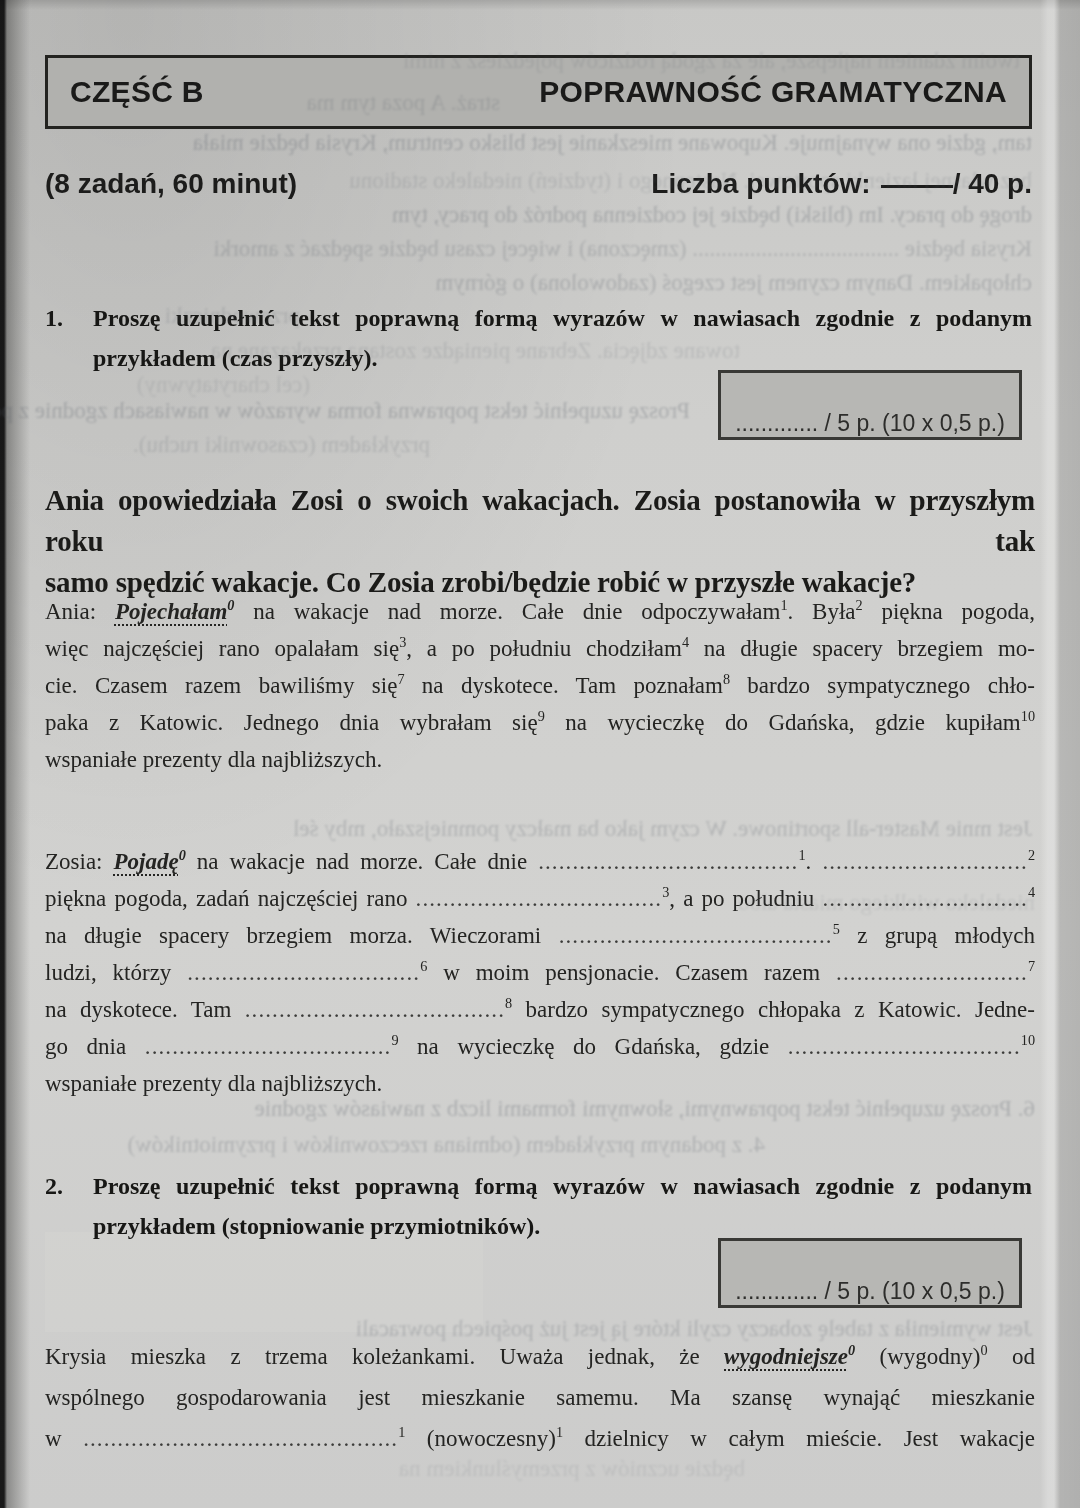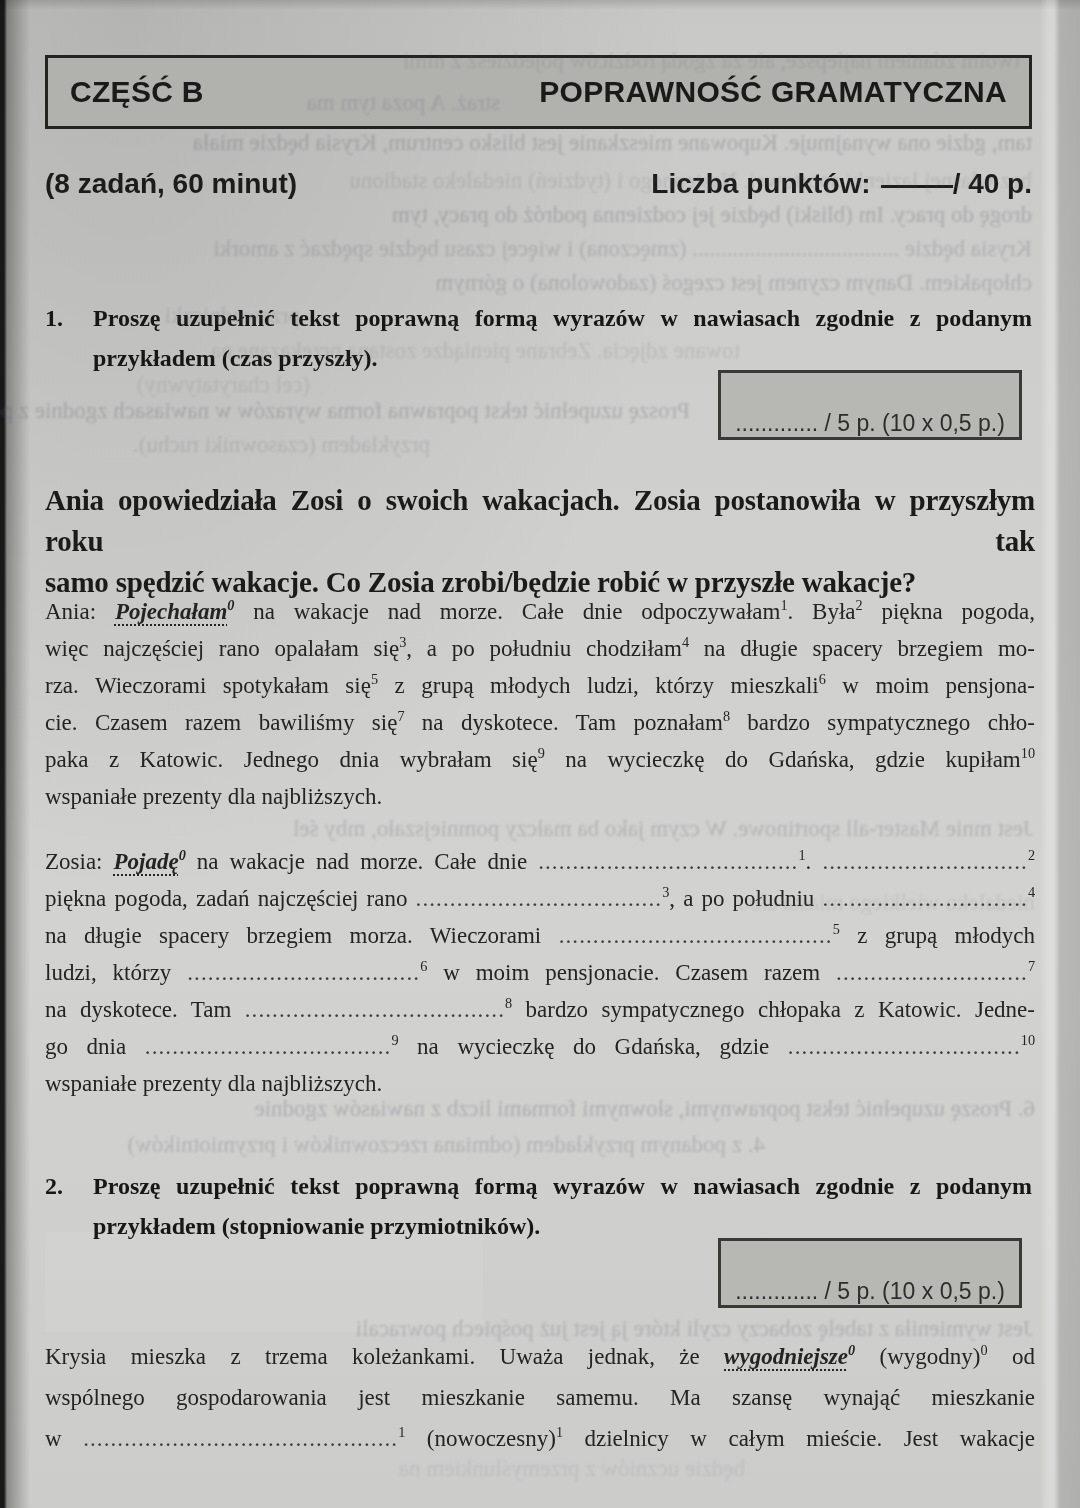--- a/index.html
+++ b/index.html
@@ -101,21 +101,20 @@
   </div>
 
   <div class="para" id="intro">
     <div class="line">Ania opowiedziała Zosi o swoich wakacjach. Zosia postanowiła w przyszłym roku tak</div>
     <div class="line last">samo spędzić wakacje. Co Zosia zrobi/będzie robić w przyszłe wakacje?</div>
   </div>
 
   <div class="para" id="ania">
       <div class="line"><span>Ania: </span><span class="ex">Pojechałam</span><sup class="supb">0</sup><span> na wakacje nad morze. Całe dnie </span><span class="u">odpoczywałam</span><sup class="sup">1</sup><span>. </span><span class="u">Była</span><sup class="sup">2</sup><span> piękna pogoda,</span></div>
       <div class="line"><span>więc najczęściej rano </span><span class="u">opalałam się</span><sup class="sup">3</sup><span>, a po południu </span><span class="u">chodziłam</span><sup class="sup">4</sup><span> na długie spacery brzegiem mo-</span></div>
-      <div class="line"><span>rza. Wieczorami </span><span class="u">spotykałam się</span><sup class="sup">5</sup><span> z grupą młodych ludzi, którzy </span><span class="u">mieszkali</span><sup class="sup">6</sup><span> w moim pensjona-</span></div>
       <div class="line"><span>cie. Czasem razem </span><span class="u">bawiliśmy się</span><sup class="sup">7</sup><span> na dyskotece. Tam </span><span class="u">poznałam</span><sup class="sup">8</sup><span> bardzo sympatycznego chło-</span></div>
       <div class="line"><span>paka z Katowic. Jednego dnia </span><span class="u">wybrałam się</span><sup class="sup">9</sup><span> na wycieczkę do Gdańska, gdzie </span><span class="u">kupiłam</span><sup class="sup">10</sup></div>
       <div class="line last"><span>wspaniałe prezenty dla najbliższych.</span></div>
     </div>
 
   <div class="para" id="zosia">
       <div class="line"><span>Zosia: </span><span class="ex">Pojadę</span><sup class="supb">0</sup><span> na wakacje nad morze. Całe dnie </span><span class="dots">......................................</span><sup class="sup">1</sup><span>. </span><span class="dots">..............................</span><sup class="sup">2</sup></div>
       <div class="line"><span>piękna pogoda, zadań najczęściej rano </span><span class="dots">....................................</span><sup class="sup">3</sup><span>, a po południu </span><span class="dots">..............................</span><sup class="sup">4</sup></div>
       <div class="line"><span>na długie spacery brzegiem morza. Wieczorami </span><span class="dots">........................................</span><sup class="sup">5</sup><span> z grupą młodych</span></div>
       <div class="line"><span>ludzi, którzy </span><span class="dots">..................................</span><sup class="sup">6</sup><span> w moim pensjonacie. Czasem razem </span><span class="dots">............................</span><sup class="sup">7</sup></div>

